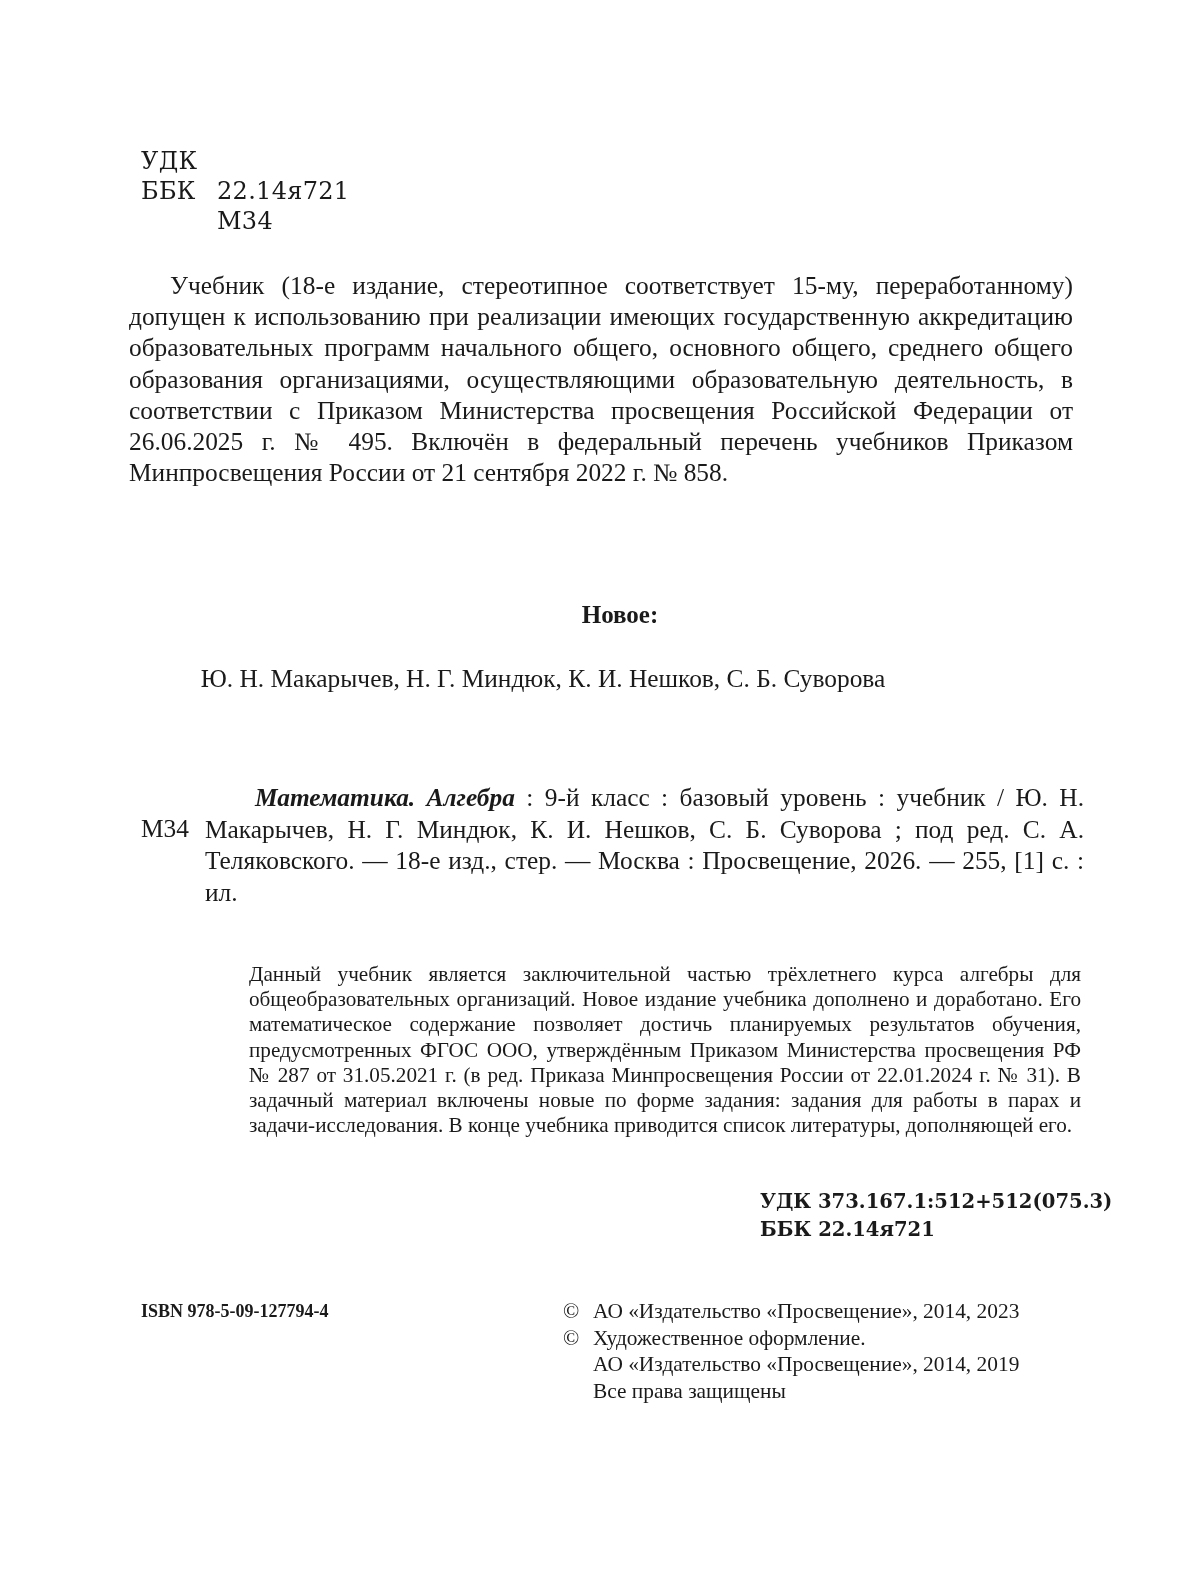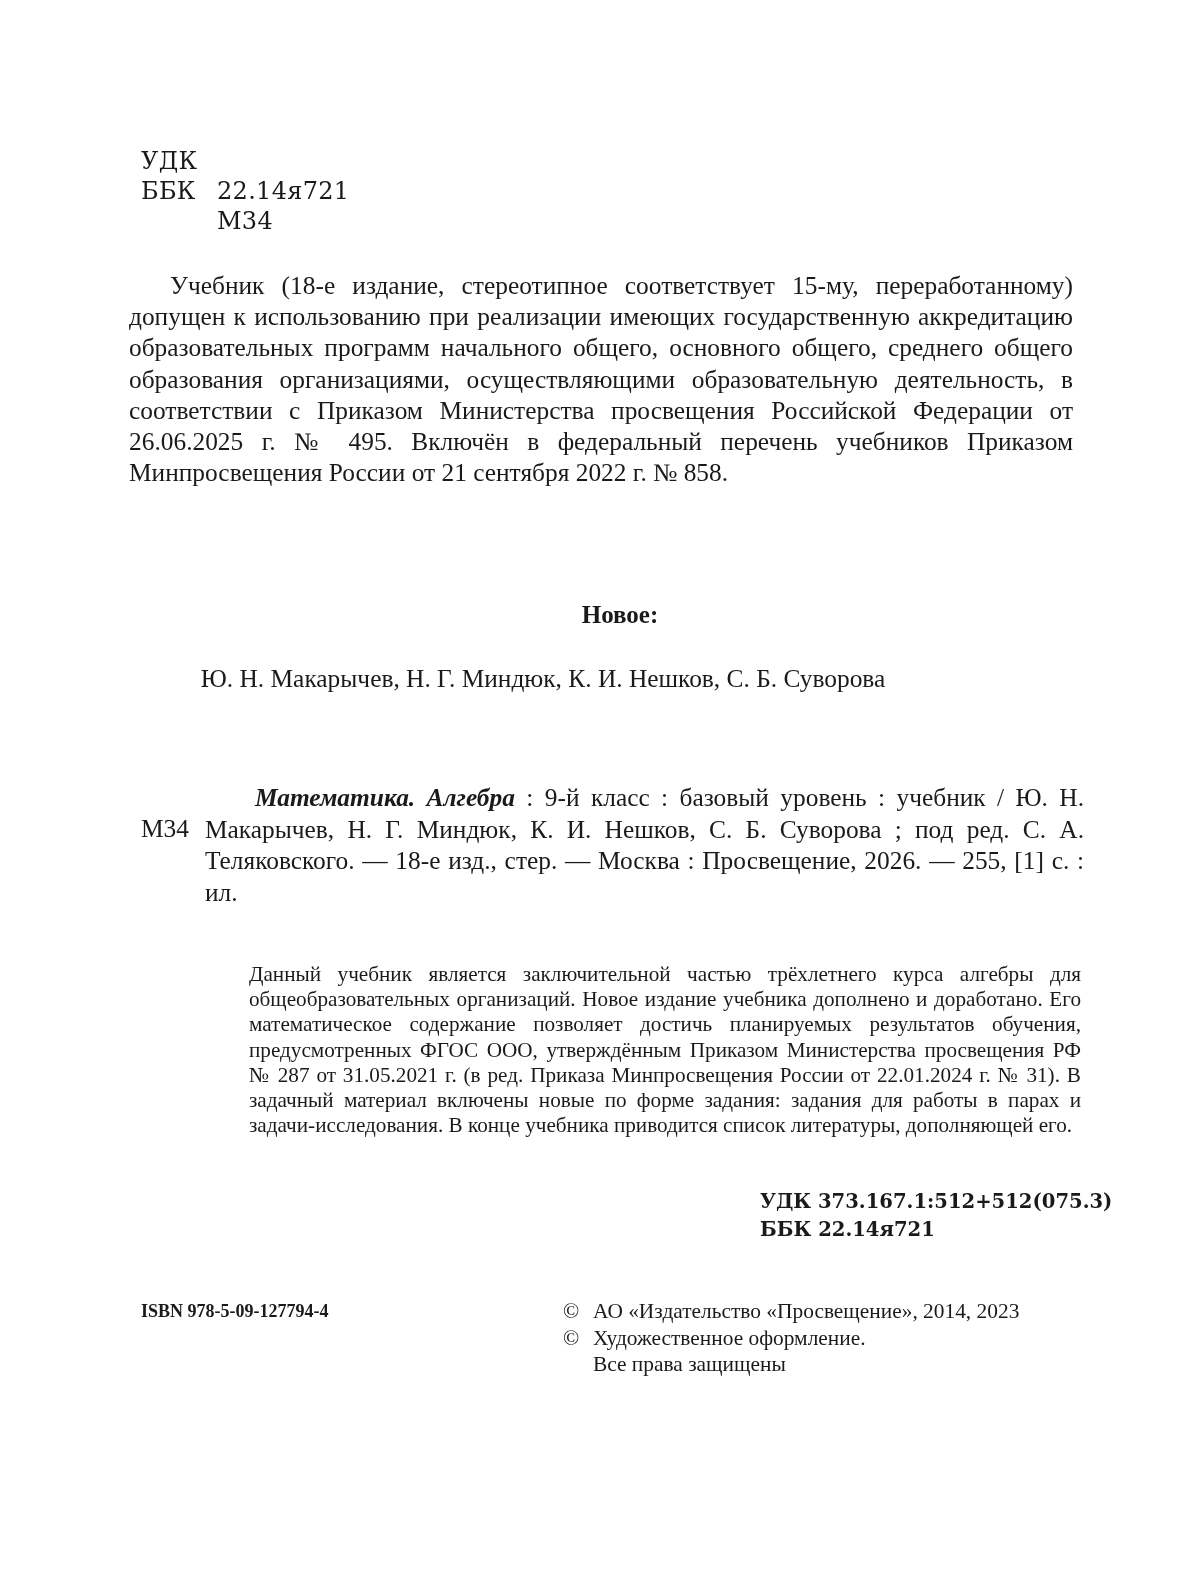--- a/index.html
+++ b/index.html
@@ -199,17 +199,21 @@
     <div class="c-row">
       <span class="c-sym">©</span>
       <span class="c-text">АО «Издательство «Просвещение», 2014, 2023</span>
     </div>
     <div class="c-row">
       <span class="c-sym">©</span>
       <span class="c-text">Художественное оформление.</span>
     </div>
     <div class="c-row">
       <span class="c-sym"></span>
+      <span class="c-text">АО «Издательство «Просвещение», 2014, 2019</span>
+    </div>
+    <div class="c-row">
+      <span class="c-sym"></span>
       <span class="c-text">Все права защищены</span>
     </div>
   </div>
 
 </div>
 
 </body></html>

